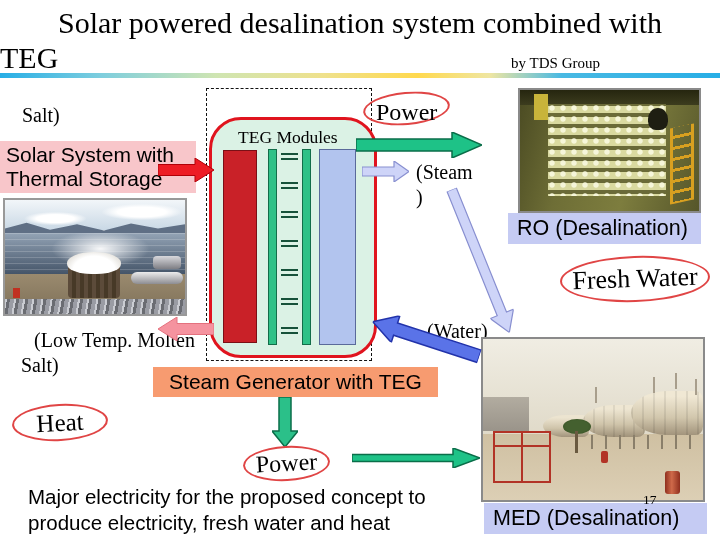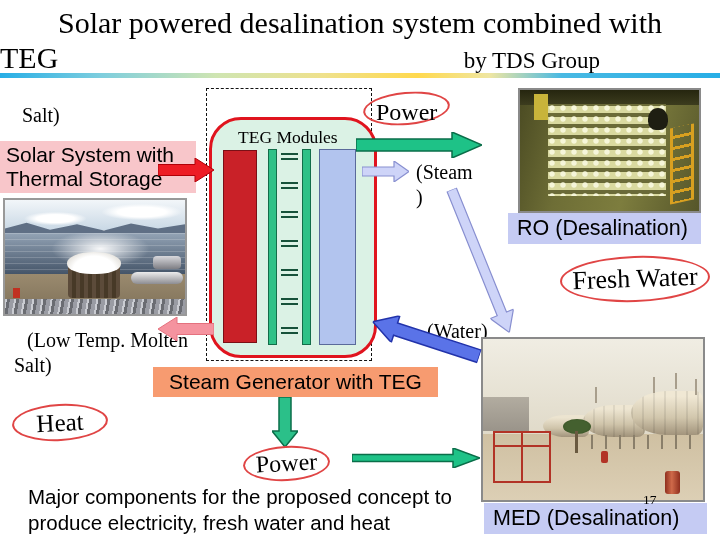--- a/index.html
+++ b/index.html
@@ -8,21 +8,21 @@
     overflow:hidden;font-family:"Liberation Sans",sans-serif;margin:0 auto;
   }
   .abs{position:absolute;}
   .serif{font-family:"Liberation Serif","DejaVu Serif",serif;color:#000;}
   .sans{font-family:"Liberation Sans","DejaVu Sans",sans-serif;color:#000;}
 
   
   .title1{left:0;top:6px;width:720px;text-align:center;font-size:30px;line-height:34px;}
   .title2row{left:0;top:41px;width:600px;display:flex;justify-content:space-between;align-items:baseline;gap:38px;}
   .title2teg{font-size:30px;}
-  .title2by{font-size:23px;}
+  .title2by{font-size:15px;}
   .divider{left:0;top:73px;width:720px;height:5px;
     background:linear-gradient(90deg,#27aee6 0%,#7ecede 14%,#cfe5b2 30%,#efe18c 45%,#ffd94e 58%,#efe6a2 68%,#49b9e3 78%,#27aee6 100%);}
 
   
   .ann{font-size:20px;line-height:25px;}
   .pinkbox{left:0;top:141px;width:196px;height:52px;background:#f8c6ca;
     font-size:21px;line-height:24px;padding:2px 0 0 6px;box-sizing:border-box;}
   .orangebox{left:153px;top:367px;width:285px;height:30px;background:#f79b70;
     font-size:21px;line-height:30px;text-align:center;}
   .caption{background:#c5cbf3;font-size:21.5px;box-sizing:border-box;padding-left:9px;display:flex;align-items:center;}
@@ -85,21 +85,21 @@
     <div class="ph" style="left:62px;top:52px;width:56px;height:46px;">
       <div class="ph" style="left:1px;top:10px;width:52px;height:36px;background:repeating-linear-gradient(90deg,#5c4b3a 0 4px,#473927 4px 8px);border-radius:4px;"></div>
       <div class="ph" style="left:0;top:0;width:54px;height:22px;background:radial-gradient(ellipse at 50% 85%,#ffffff 55%,#cfcac0 100%);border-radius:50% 50% 45% 45%;"></div>
     </div>
     <div class="ph" style="left:126px;top:72px;width:52px;height:12px;border-radius:6px;background:linear-gradient(180deg,#ececec,#8d8d92);"></div>
     <div class="ph" style="left:148px;top:56px;width:28px;height:13px;border-radius:4px;background:linear-gradient(180deg,#d8d8dc,#7e7e84);"></div>
     <div class="ph" style="left:8px;top:88px;width:7px;height:10px;background:#c03020;"></div>
     <div class="ph" style="left:0;bottom:0;width:100%;height:15px;background:repeating-linear-gradient(100deg,#caccd2 0 2px,#6a6c72 2px 5px,#9a9ca4 5px 9px);"></div>
   </div>
 
-  <div class="abs serif ann" style="left:14px;top:328px;">
+  <div class="abs serif ann" style="left:21px;top:328px;">
     <div style="margin-left:13px;">(Low Temp. Molten</div>
     <div>Salt)</div>
   </div>
 
   <svg class="abs" style="left:158px;top:317px;z-index:6;" width="56" height="24">
     <polygon points="56,6.5 19,6.5 19,0 0,12 19,24 19,17.5 56,17.5" fill="#f5939f" stroke="#e4717e" stroke-width="1"></polygon>
   </svg>
 
   <div class="abs dashrect"></div>
   <div class="abs tegbox"></div>
@@ -186,17 +186,17 @@
 
   <div class="abs oval" style="left:243px;top:446px;width:87px;height:35px;transform:rotate(-3deg);">
     <span class="serif" style="font-size:24px;">Power</span>
   </div>
 
   <svg class="abs" style="left:352px;top:448px;" width="128" height="20">
     <polygon points="0,6.5 101,6.5 101,0 128,10 101,20 101,13.5 0,13.5" fill="#1ec287" stroke="#0a6e49" stroke-width="1.5"></polygon>
   </svg>
 
   <div class="abs sans footer">
-    <div>Major components for the proposed concept to</div>
+    <div>Major electricity for the proposed concept to</div>
     <div>produce electricity, fresh water and heat</div>
   </div>
 
 </div>
 
 </body></html>

